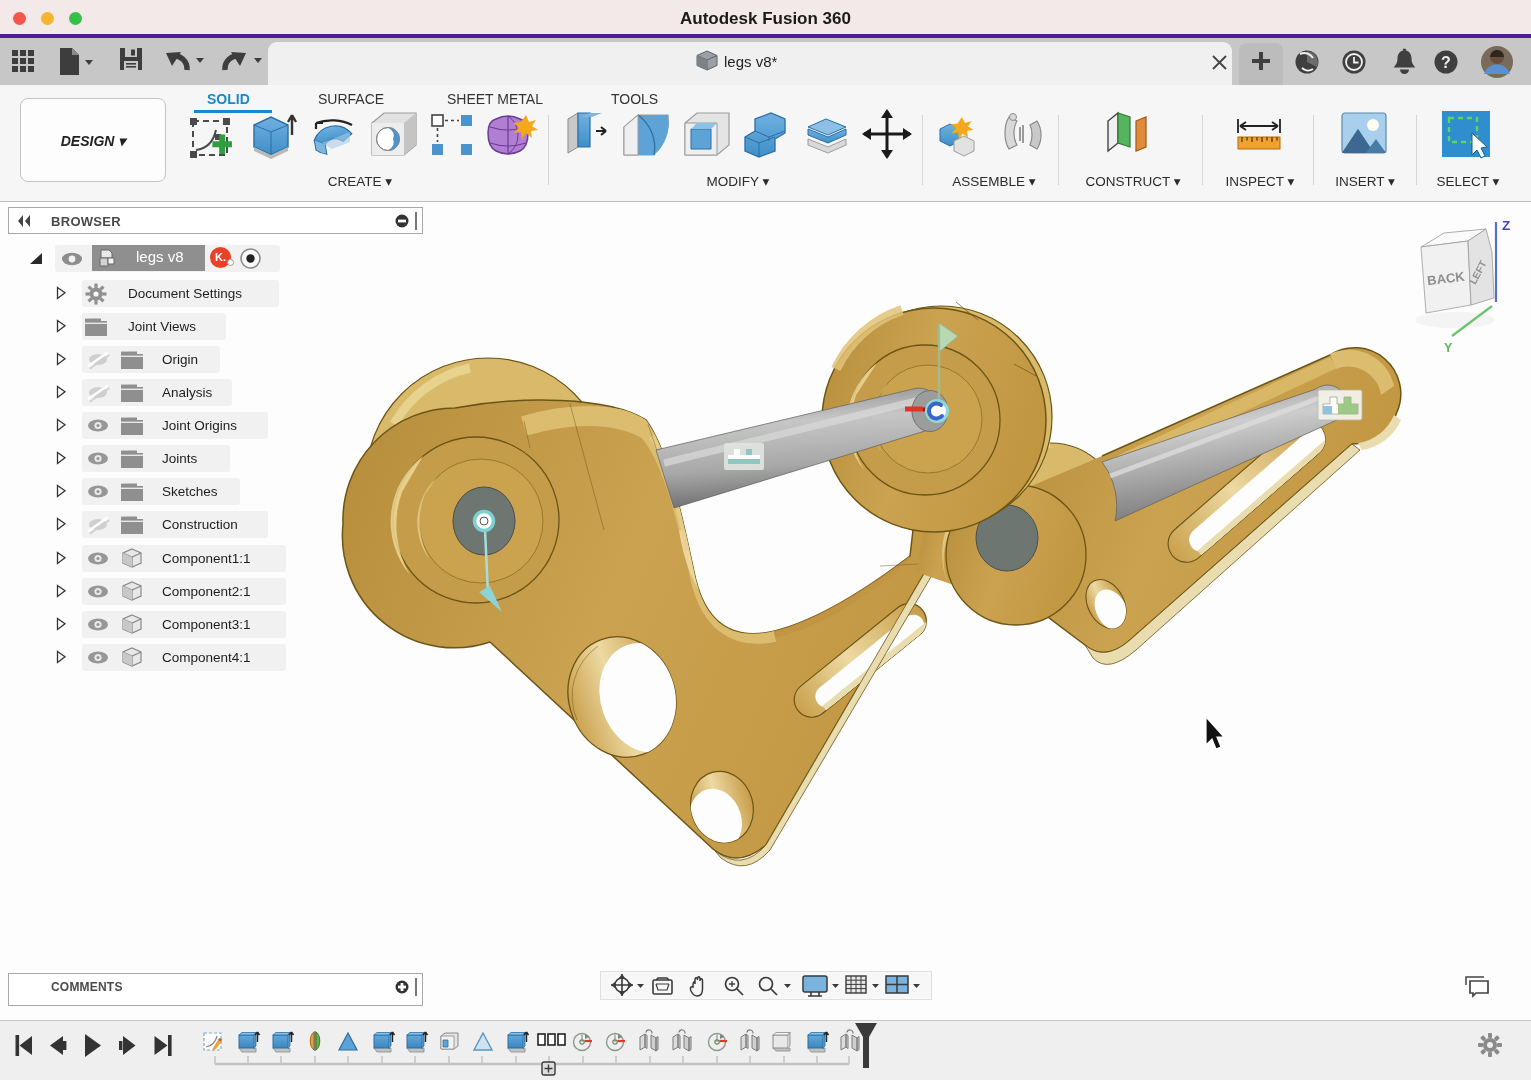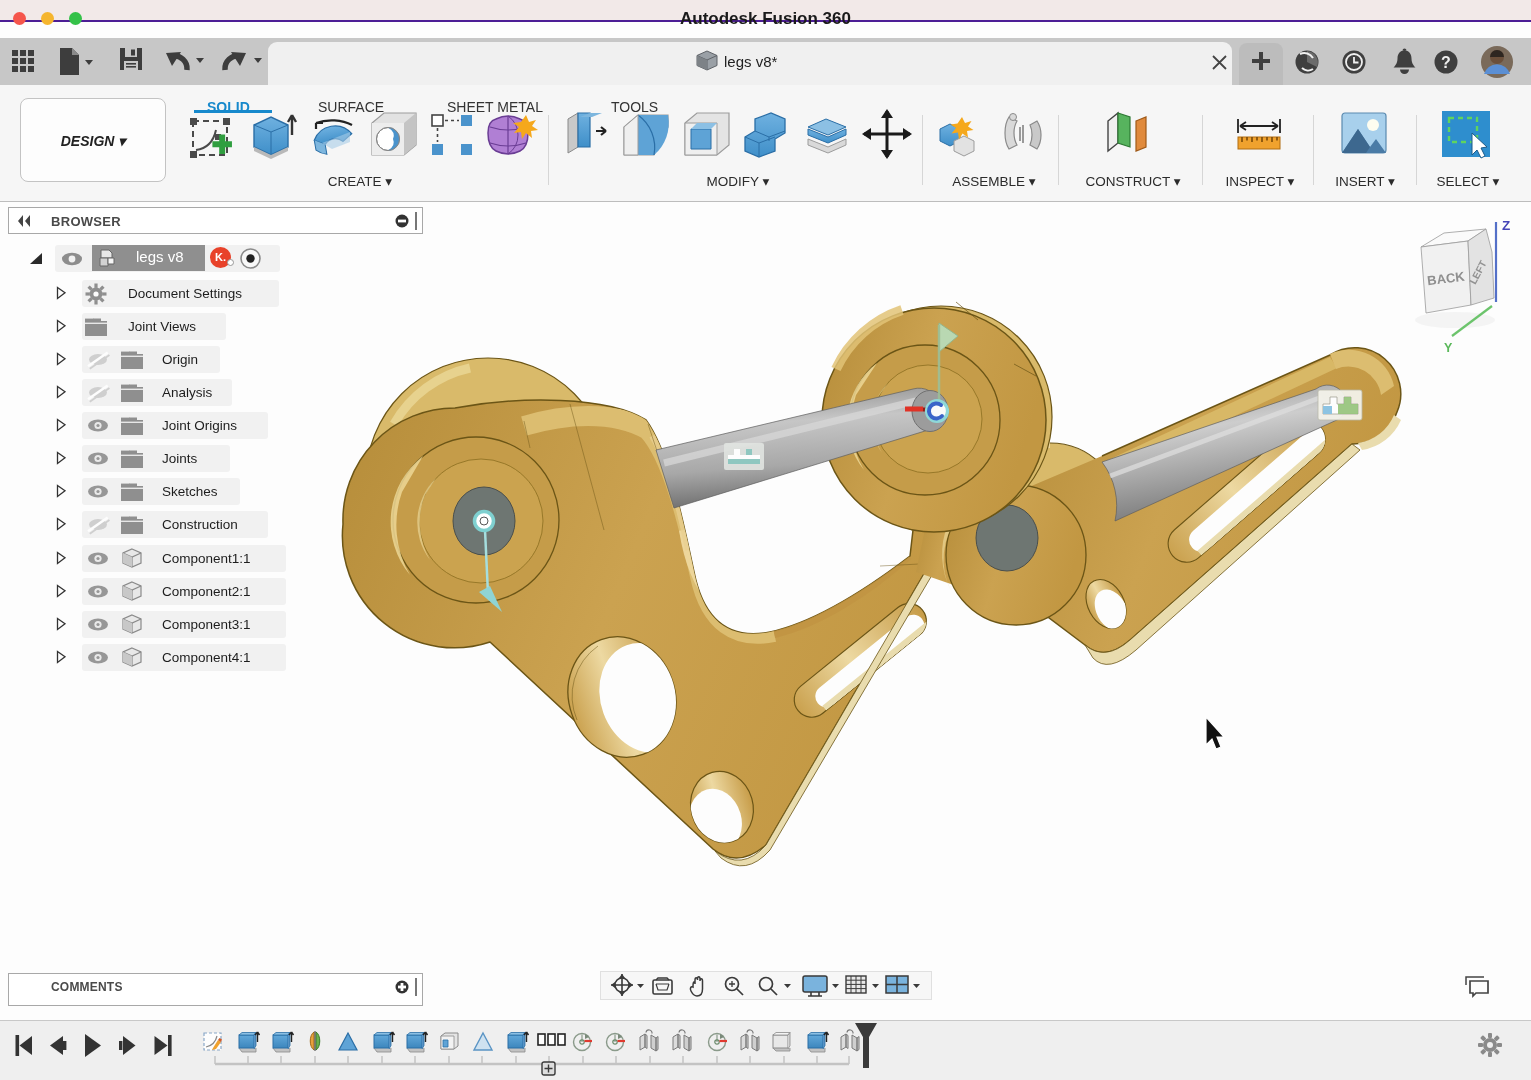--- a/index.html
+++ b/index.html
@@ -1,29 +1,29 @@
 <!DOCTYPE html>
 <html><head>
 <meta charset="utf-8">
 <style>
   * { margin:0; padding:0; box-sizing:border-box; }
   html,body { width:1531px; height:1080px; overflow:hidden; font-family:"Liberation Sans", sans-serif; }
   #app { position:relative; width:1531px; height:1080px; background:#fdfdfd; }
   
-  .titlebar { position:absolute; top:0; left:0; width:1531px; height:22px; background:#f2e9e8; border-bottom:2px solid #4c1d95; }
+  .titlebar { position:absolute; top:0; left:0; width:1531px; height:38px; background:#f2e9e8; border-bottom:4px solid #4c1d95; }
   .tl { position:absolute; top:12px; width:13px; height:13px; border-radius:50%; }
   .tl.r { left:13px; background:#f5554b; }
   .title-text { position:absolute; top:9px; left:0; width:100%; text-align:center; font-size:17px; font-weight:bold; color:#1a1a1a; }
   
   .toolbar { position:absolute; top:38px; left:0; width:1531px; height:47px; background:#c7c7c7; }
   .doctab { position:absolute; top:42px; left:268px; width:964px; height:43px; background:#f0f0f0; border-radius:9px 9px 0 0; }
   .plusbtn { position:absolute; top:43px; left:1239px; width:44px; height:42px; background:#bcbcbc; border-radius:8px 8px 0 0; }
   
   .ribbon { position:absolute; top:85px; left:0; width:1531px; height:117px; background:#f6f6f6; border-bottom:1px solid #bdbdbd; }
-  .rtab { position:absolute; top:6px; font-size:14px; color:#333;margin-top:8px; }
+  .rtab { position:absolute; top:6px; font-size:14px; color:#333; }
   .design-btn { position:absolute; top:13px; left:20px; width:146px; height:84px; background:#fdfdfd; border:1px solid #c3c3c3; border-radius:8px; text-align:center; line-height:84px; font-size:14px; font-weight:bold; color:#222;font-style:italic; }
   .rlabel { position:absolute; top:88px; font-size:13.5px; color:#2b2b2b; text-align:center; }
   .rsep { position:absolute; top:30px; height:70px; width:1px; background:#d6d6d6; }
   
   .bpanel-head { position:absolute; top:207px; left:8px; width:415px; height:27px; background:#fff; border:1px solid #a8a8a8; font-size:13px; color:#333; }
   .tree { position:absolute; top:242px; left:0; width:430px; }
   .trow { position:absolute; height:27px; }
   .pill { position:absolute; background:#f1f1f1; border-radius:3px; height:27px; }
   
   .comments { position:absolute; top:973px; left:8px; width:415px; height:33px; background:#fff; border:1px solid #a8a8a8; font-size:12px; color:#333; }

